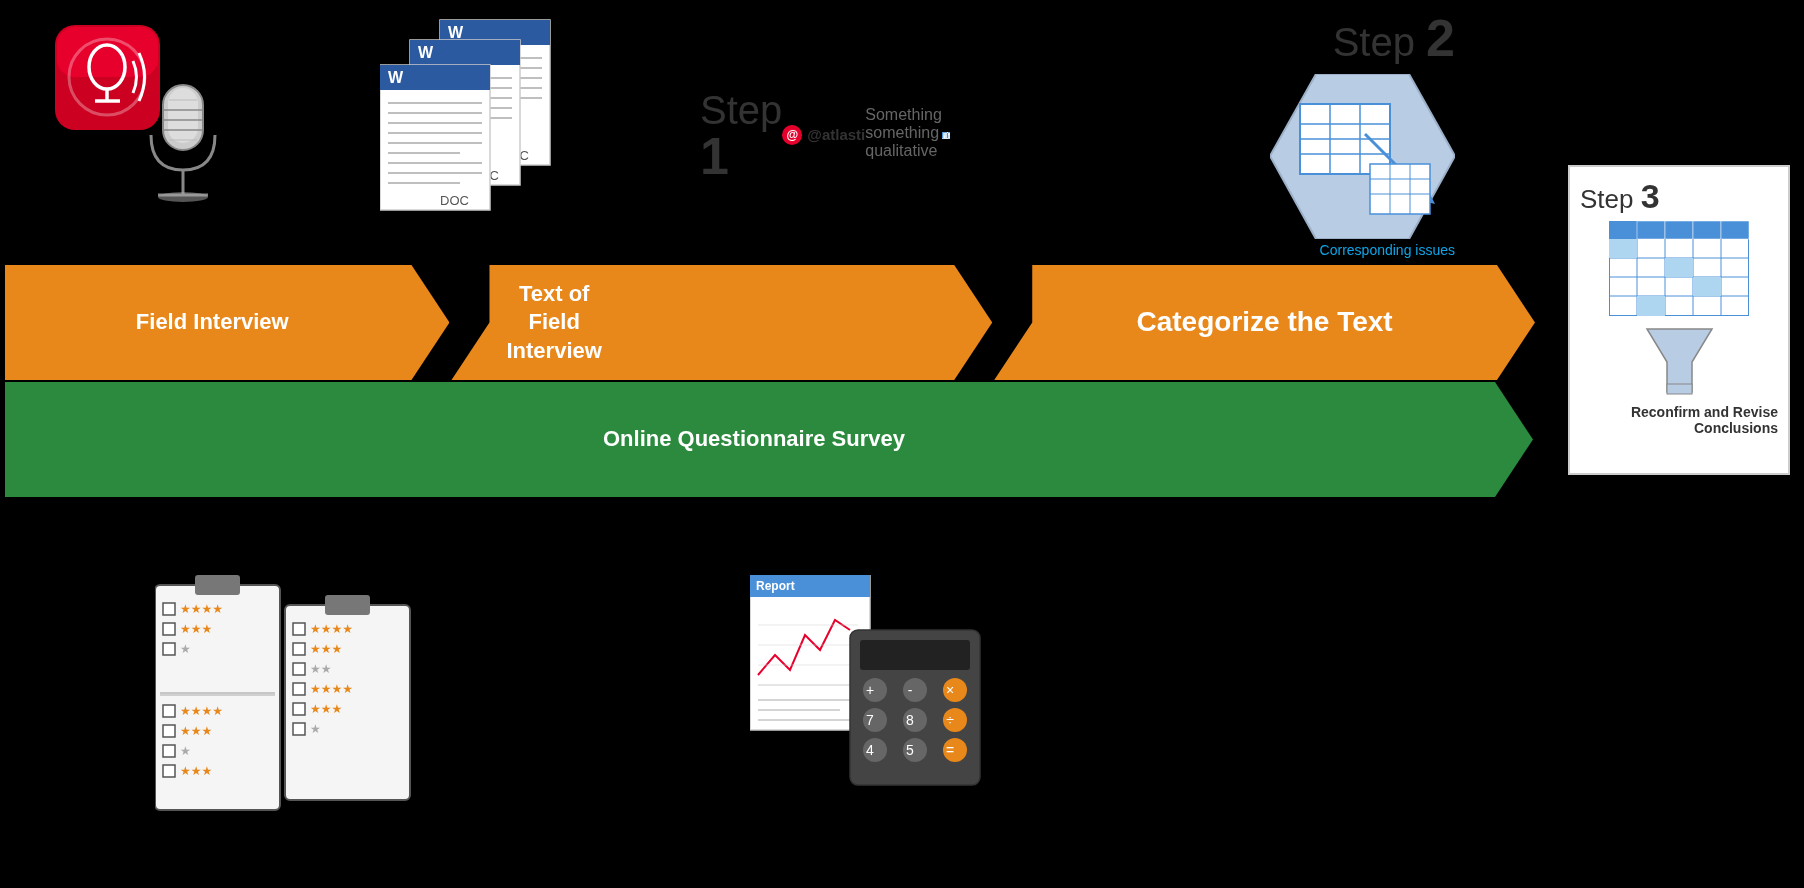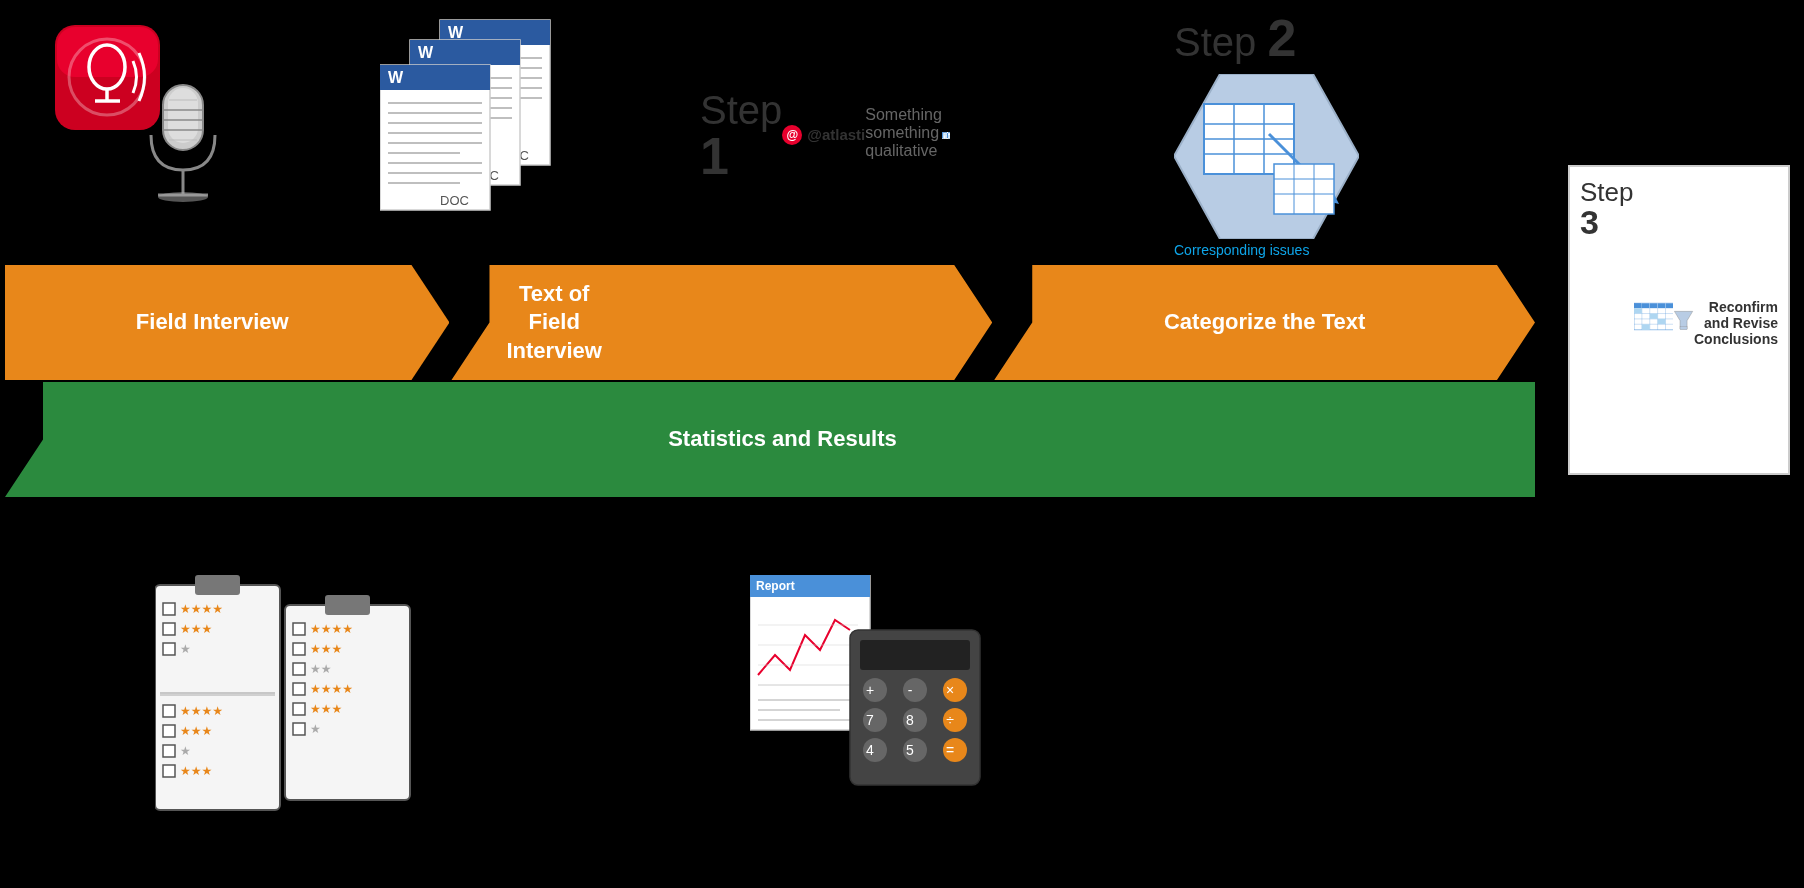--- a/index.html
+++ b/index.html
@@ -154,21 +154,21 @@
       <rect x="117" y="77" width="28" height="19" fill="#fff" stroke="#4A90D9" stroke-width="0.5"></rect>
 
       <rect x="0" y="96" width="30" height="19" fill="#AED6F1" stroke="#4A90D9" stroke-width="0.5"></rect>
       <rect x="30" y="96" width="29" height="19" fill="#fff" stroke="#4A90D9" stroke-width="0.5"></rect>
       <rect x="59" y="96" width="29" height="19" fill="#fff" stroke="#4A90D9" stroke-width="0.5"></rect>
       <rect x="88" y="96" width="29" height="19" fill="#fff" stroke="#4A90D9" stroke-width="0.5"></rect>
       <rect x="117" y="96" width="28" height="19" fill="#AED6F1" stroke="#4A90D9" stroke-width="0.5"></rect>
     </svg>
   </div>
 
-  <div style="position:absolute; left:1174px; top:12px; width:220px; height:255px; display:flex; flex-direction:column; align-items:flex-start;">
+  <div style="position:absolute; left:1235px; top:12px; width:220px; height:255px; display:flex; flex-direction:column; align-items:flex-end;">
     <div style="font-family:'Comic Sans MS',cursive,sans-serif; font-size:40px; color:#333; line-height:1;">
       <span style="font-weight:400;">Step</span> <strong style="font-size:52px; font-weight:900;">2</strong>
     </div>
 
     <svg width="185" height="165" viewBox="0 0 185 165" style="margin-top:10px;">
 
       <polygon points="46,0 139,0 185,82 139,165 46,165 0,82" fill="#B8CCE4" stroke="#9BB0C8" stroke-width="2"></polygon>
 
       <rect x="30" y="30" width="90" height="70" fill="#fff" stroke="#4A90D9" stroke-width="2"></rect>
       <line x1="30" y1="50" x2="120" y2="50" stroke="#4A90D9" stroke-width="1.5"></line>
@@ -208,45 +208,45 @@
         background:#E8871A; color:#fff; font-size:22px; font-weight:bold; text-align:center;
         display:flex; align-items:center; justify-content:flex-start; line-height:1.3;
         height:115px; min-width:260px; flex:1.3;
         clip-path: polygon(38px 0, calc(100% - 38px) 0, 100% 50%, calc(100% - 38px) 100%, 0 100%, 38px 50%);
         padding: 0 55px; position:relative; z-index:3; margin-right:2px;">
         <span>Text of<br>Field<br>Interview</span>
       </div>
 
 
       <div style="
-        background:#E8871A; color:#fff; font-size:22px; font-weight:bold; text-align:center;
+        background:#E8871A; color:#fff; font-size:28px; font-weight:bold; text-align:center;
         display:flex; align-items:center; justify-content:center; line-height:1.3;
         height:115px; min-width:280px; flex:1.3;
         clip-path: polygon(38px 0, calc(100% - 38px) 0, 100% 50%, calc(100% - 38px) 100%, 0 100%, 38px 50%);
         padding: 15px 55px; position:relative; z-index:1;">
         <span>Categorize
 the Text</span>
       </div>
     </div>
 
     <div style="display:flex; height:115px; align-items:stretch; width:100%; margin-top:2px;">
 
-
       <div style="
         background:#2B8A3E; color:#fff; font-size:22px; font-weight:bold; text-align:center;
         display:flex; align-items:center; justify-content:center; line-height:1.3;
         height:115px; flex:2.5;
-        clip-path: polygon(38px 0, 100% 0, 100% 100%, 0 100%, 38px 50%);
-        padding: 0 30px 0 55px; position:relative; z-index:1;">
-        <span>Statistics and Results</span>
+        clip-path: polygon(0 0, calc(100% - 38px) 0, 100% 50%, calc(100% - 38px) 100%, 0 100%);
+        padding: 0 55px 0 25px; position:relative; z-index:2; margin-right:2px;">
+        <span>Online Questionnaire Survey</span>
       </div>
-    </div>
-  </div>
-
-  <div style="position:absolute; left:1568px; top:165px; width:222px; height:310px; background:#fff; border:2px solid #ccc; padding:12px 10px; display:flex; flex-direction:row; align-items:center;">
+
+    </div>
+  </div>
+
+  <div style="position:absolute; left:1568px; top:165px; width:222px; height:310px; background:#fff; border:2px solid #ccc; padding:12px 10px; display:flex; flex-direction:column; align-items:center;">
     <div style="font-size:26px; color:#333; align-self:flex-start; margin-bottom:8px; line-height:1;">
       Step <strong style="font-size:34px; font-weight:900;">3</strong>
     </div>
 
     <svg width="140" height="95" viewBox="0 0 140 95" style="margin-bottom:8px;">
       <rect x="0" y="0" width="140" height="95" fill="#fff" stroke="#4A90D9" stroke-width="2"></rect>
       <rect x="0" y="0" width="28" height="18" fill="#4A90D9"></rect>
       <rect x="28" y="0" width="28" height="18" fill="#4A90D9" stroke="#fff" stroke-width="0.5"></rect>
       <rect x="56" y="0" width="28" height="18" fill="#4A90D9" stroke="#fff" stroke-width="0.5"></rect>
       <rect x="84" y="0" width="28" height="18" fill="#4A90D9" stroke="#fff" stroke-width="0.5"></rect>

